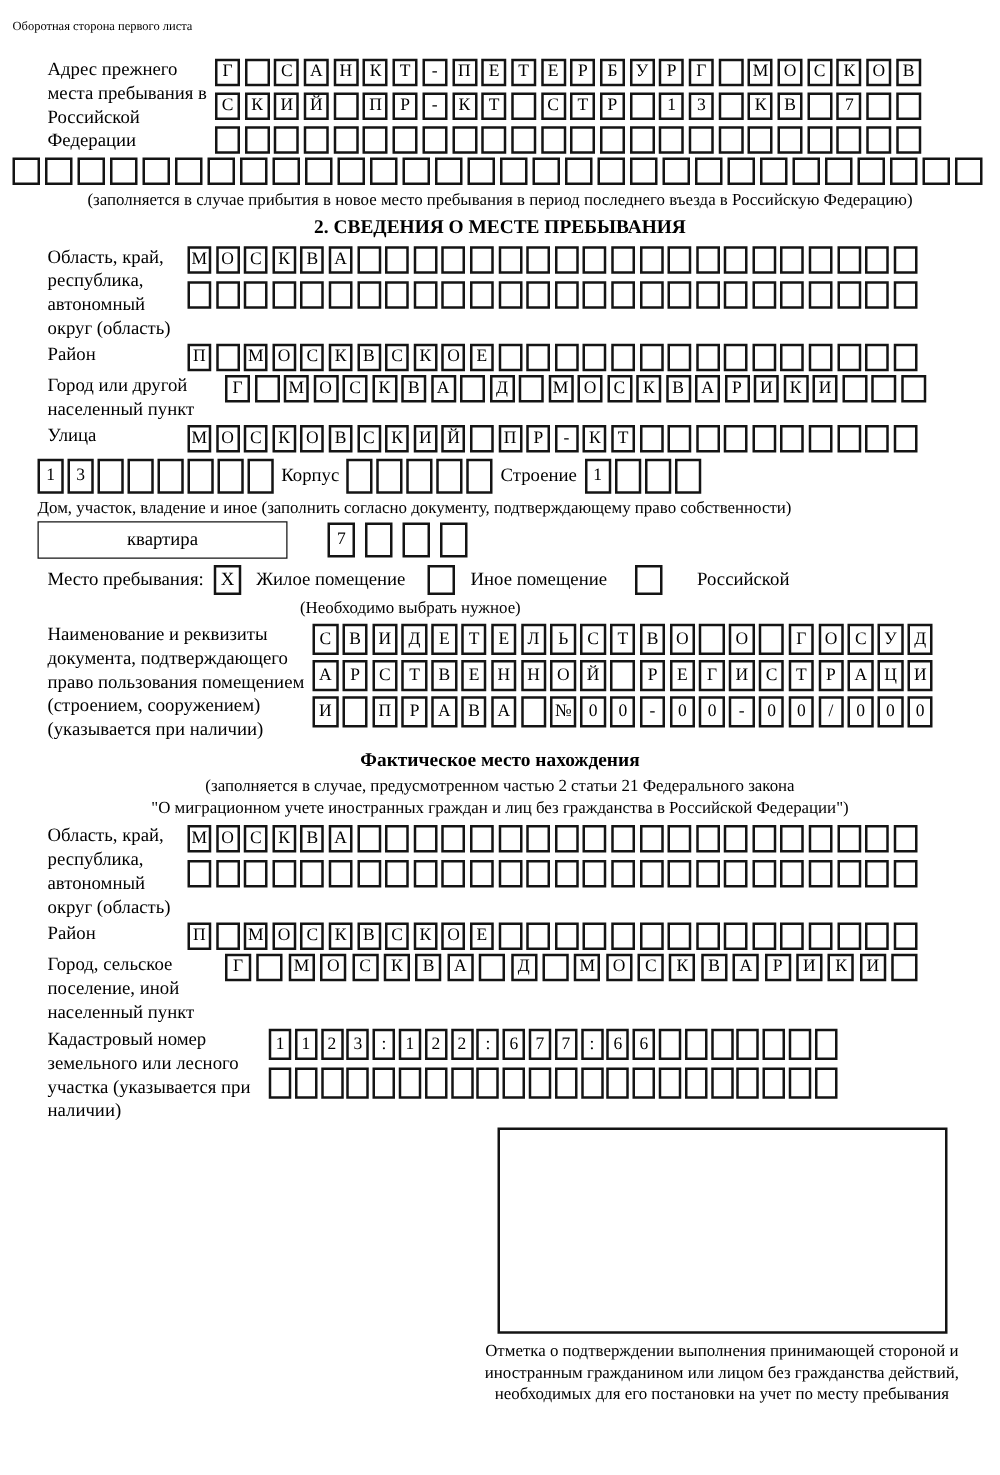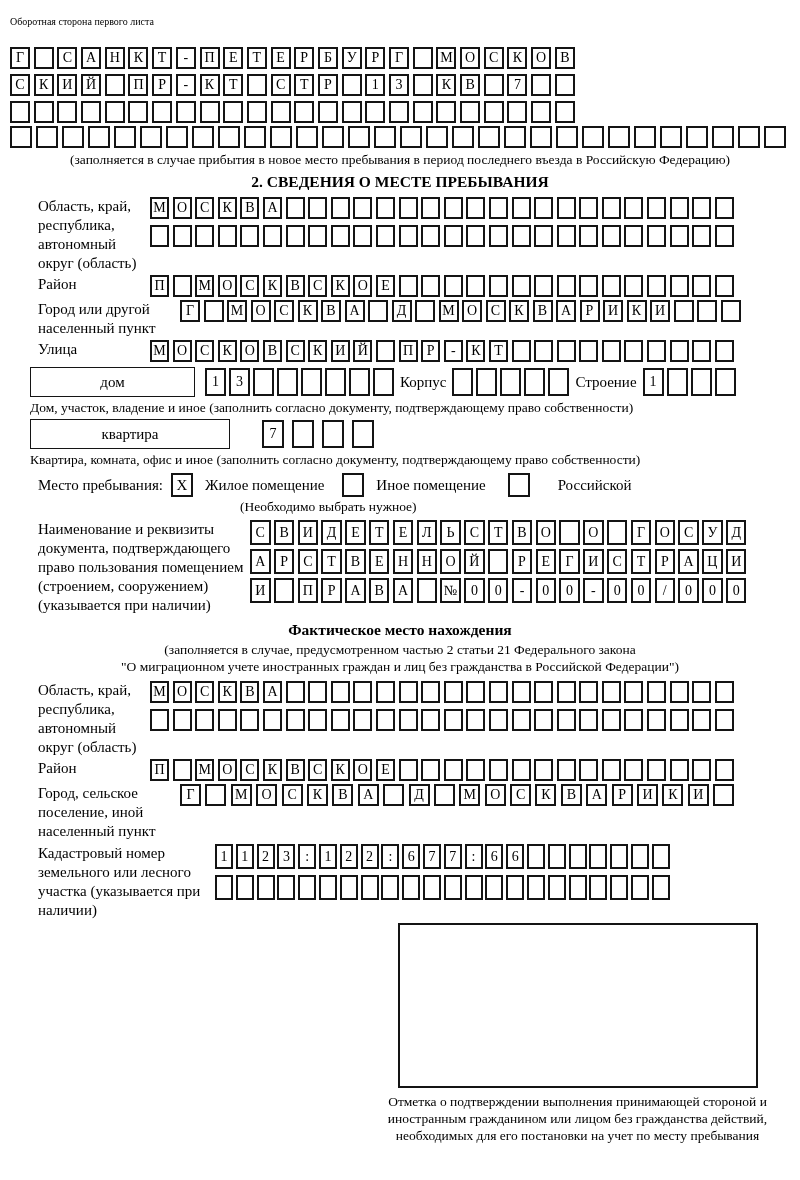--- a/index.html
+++ b/index.html
@@ -97,20 +97,21 @@
   .markcap { margin-top:5px; margin-left:345px; width:445px; }
 </style>
 </head>
 <body>
 
 <div class="page">
 
   <div class="top-right">Оборотная сторона первого листа</div>
 
   <div class="frow sec1">
+    <div class="lbl">Адрес прежнего места пребывания в Российской Федерации</div>
     <div class="col">
       <div class="strip s24">
           <span class="box">Г</span>
           <span class="box"></span>
           <span class="box">С</span>
           <span class="box">А</span>
           <span class="box">Н</span>
           <span class="box">К</span>
           <span class="box">Т</span>
           <span class="box">-</span>
@@ -371,21 +372,20 @@
         <span class="box"></span>
         <span class="box"></span>
         <span class="box"></span>
         <span class="box"></span>
         <span class="box"></span>
         <span class="box"></span>
       </div>
   </div>
 
   <div class="houserow">
-    <div class="widebox housebox">дом</div>
     <div class="strip sh">
         <span class="box">1</span>
         <span class="box">3</span>
         <span class="box"></span>
         <span class="box"></span>
         <span class="box"></span>
         <span class="box"></span>
         <span class="box"></span>
         <span class="box"></span>
       </div>
@@ -409,21 +409,20 @@
 
   <div class="aptrow">
     <div class="widebox aptbox">квартира</div>
     <div class="strip sa">
         <span class="box">7</span>
         <span class="box"></span>
         <span class="box"></span>
         <span class="box"></span>
       </div>
   </div>
-  <div class="cap aptcap">Квартира, комната, офис и иное (заполнить согласно документу, подтверждающему право собственности)</div>
 
   <div class="stayrow">
     <span class="t">Место пребывания:</span>
     <span class="checkbox g8">X</span>
     <span class="t g12">Жилое помещение</span>
     <span class="checkbox g18"></span>
     <span class="t g12">Иное помещение</span>
     <span class="checkbox g22"></span>
     <span class="t g28">Российской</span>
   </div>

